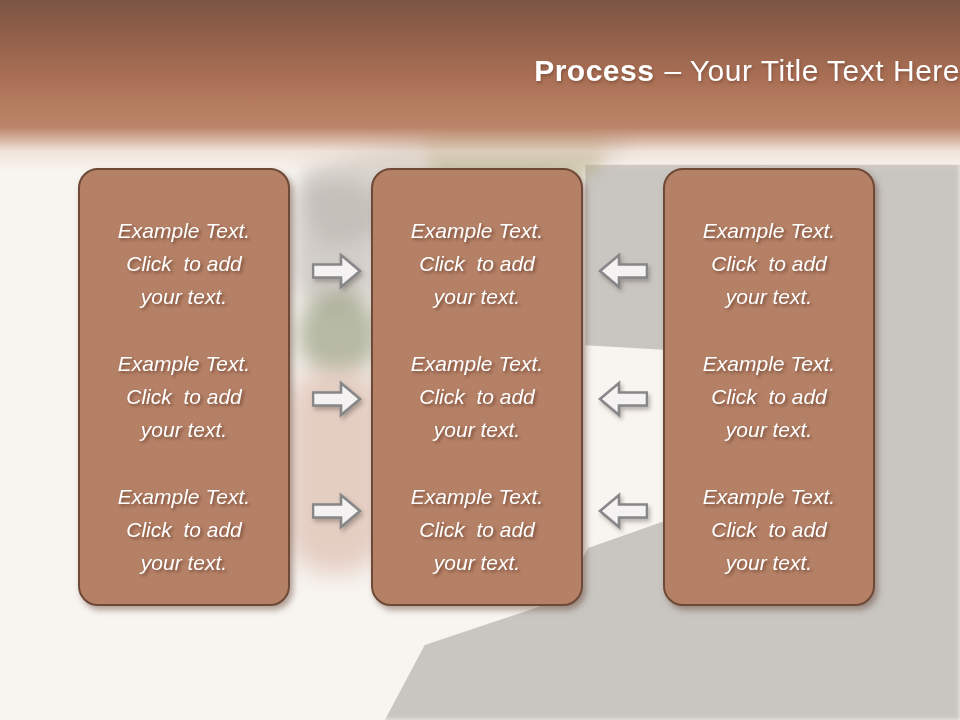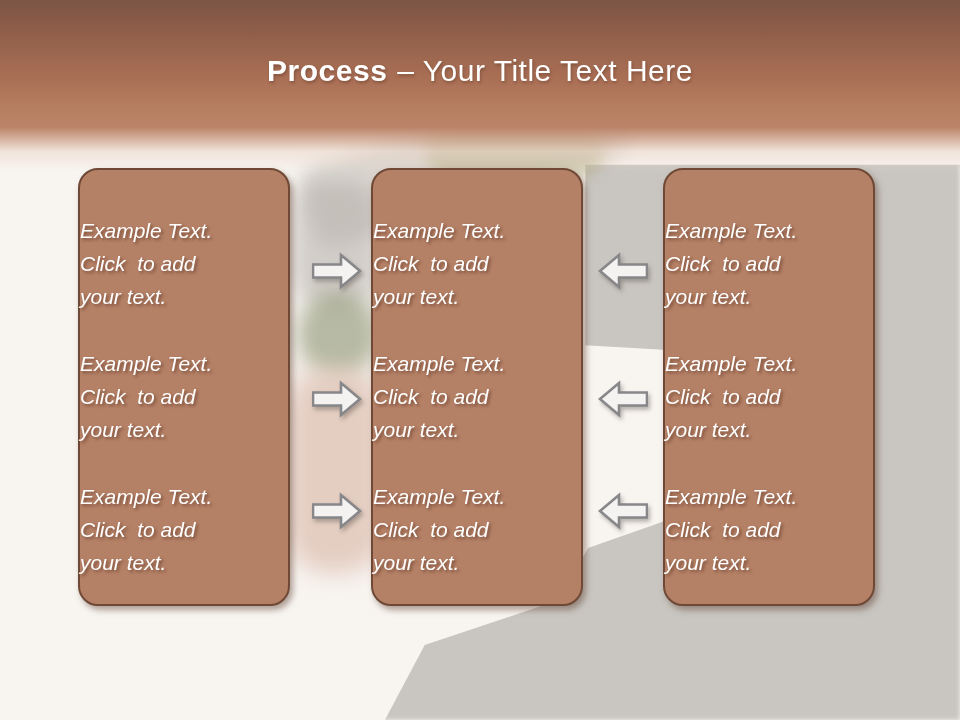--- a/index.html
+++ b/index.html
@@ -43,40 +43,40 @@
 
   
   .header {
     position:absolute; left:0; top:0; width:960px; height:172px; z-index:2;
     background: linear-gradient(180deg,
       #7c5545 0%, #8f5e49 18%, #a96f55 45%, #b67e61 62%, #bb8468 74%,
       rgba(235,213,199,0.55) 88%, rgba(248,244,240,0) 100%);
   }
   .title {
     position:absolute; left:0; top:54px; width:960px; z-index:3;
-    text-align:center; color:#ffffff; font-size:30px; letter-spacing:0.5px;
+    text-align:right; color:#ffffff; font-size:30px; letter-spacing:0.5px;
     text-shadow: 1px 2px 3px rgba(70,35,20,0.35);
   }
   .title-bold { font-weight:bold; }
   .title-rest { font-weight:normal; margin-left:10px; }
 
   
   .box {
     position:absolute; top:168px; width:212px; height:438px; z-index:3;
     background:#b48066;
     border:2px solid #6f4936;
     border-radius:20px;
     box-sizing:border-box;
     box-shadow: 3px 4px 6px rgba(100,70,55,0.5);
     padding-top:44px;
   }
   .box-1 { left:78px; }
   .box-2 { left:371px; }
   .box-3 { left:663px; }
-  .group { }
+  .group { text-align:center; }
   .group + .group { margin-top:34px; }
   .line {
     display:block; white-space:pre;
     color:#ffffff; font-style:italic; font-size:21px; line-height:33px;
     text-shadow: 2px 2px 3px rgba(80,40,25,0.55);
   }
 
   
   .arrow {
     position:absolute; width:50px; height:38px; z-index:3;

